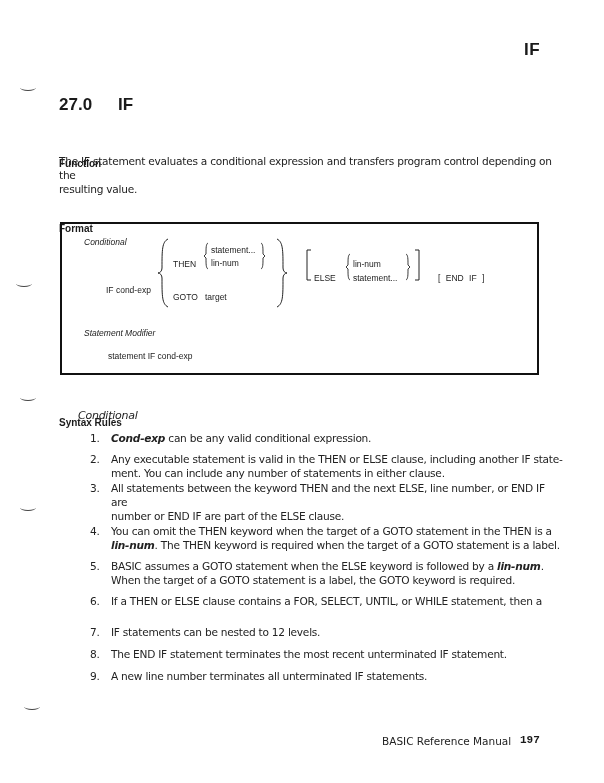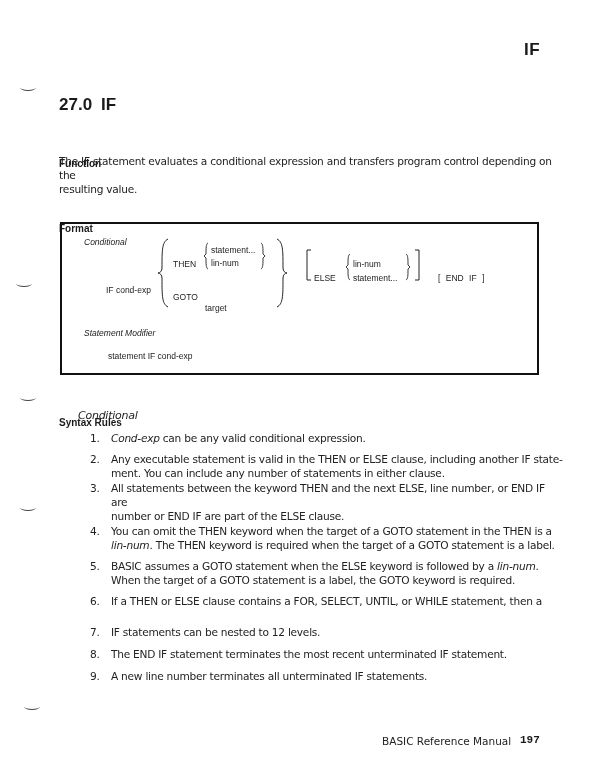--- a/index.html
+++ b/index.html
@@ -10,40 +10,40 @@
     }
     .abs { position: absolute; }
     .running-head {
       left: 524px; top: 40px; font-family: "Liberation Sans", sans-serif;
       font-weight: bold; font-size: 17px; letter-spacing: 0.5px;
     }
     .section-title {
       left: 59px; top: 95px; font-family: "Liberation Sans", sans-serif;
       font-weight: bold; font-size: 17px;
     }
-    .section-title .num { margin-right: 9px; }
+    .section-title .num { margin-right: 26px; }
     .subhead {
       font-family: "Liberation Sans", sans-serif; font-weight: bold; font-size: 10px; margin-top: 24px;
     }
     .body-text {
       font-family: "DejaVu Sans", sans-serif; font-size: 10.6px; line-height: 14px;
       color: #222; letter-spacing: -0.25px;
     }
     .format-box {
       left: 60px; top: 194px; width: 479px; height: 179px;
       border: 2px solid #111; border-top-width: 2px; box-sizing: border-box;
     }
     .fb {
       font-family: "Liberation Sans", sans-serif; font-size: 8.5px; color: #222;
     }
     .fb-italic { font-style: italic; }
     .rule-item { left: 90px; width: 460px; }
     .rule-num { position: absolute; left: 0; top: 0; }
     .rule-text { position: absolute; left: 21px; top: 0; width: 452px; }
-    em { font-style: italic; }
+    em { font-style: italic; font-weight: bold; }
     .margin-mark {
       width: 16px; height: 6px; border-bottom: 1.2px solid #444;
       border-radius: 0 0 60% 60%;
     }
     .footer {
       font-family: "DejaVu Sans", sans-serif; font-size: 10.5px; color: #222;
     }
     .footer-page {
       font-family: Liberation Mono, monospace; font-weight: bold; font-size: 11px;
     }
@@ -88,21 +88,21 @@
 <svg class="abs" style="left:203px; top:242px;" width="6" height="28">
   <path d="M5 1 C 3 2, 3 6, 3 12 L 1 14 L 3 16 C 3 22, 3 26, 5 27" fill="none" stroke="#222" stroke-width="0.9"></path>
 </svg>
 <div class="abs fb" style="left:211px; top:245px;">statement...</div>
 <div class="abs fb" style="left:211px; top:258px;">lin-num</div>
 <svg class="abs" style="left:260px; top:242px;" width="6" height="28">
   <path d="M1 1 C 3 2, 3 6, 3 12 L 5 14 L 3 16 C 3 22, 3 26, 1 27" fill="none" stroke="#222" stroke-width="0.9"></path>
 </svg>
 
 <div class="abs fb" style="left:173px; top:292px;">GOTO</div>
-<div class="abs fb" style="left:205px; top:303px;">target</div>
+<div class="abs fb" style="left:205px; top:292px;">target</div>
 
 <svg class="abs" style="left:275px; top:238px;" width="12" height="70">
   <path d="M2 1 C 8 4, 8 12, 8 30 C 8 33, 10 35, 12 35 C 10 35, 8 37, 8 40 C 8 58, 8 66, 2 69" fill="none" stroke="#222" stroke-width="1"></path>
 </svg>
 
 <svg class="abs" style="left:306px; top:249px;" width="6" height="32">
   <path d="M5 1 L 1 1 L 1 31 L 5 31" fill="none" stroke="#222" stroke-width="1"></path>
 </svg>
 <div class="abs fb" style="left:314px; top:273px;">ELSE</div>
 <svg class="abs" style="left:345px; top:253px;" width="6" height="28">

